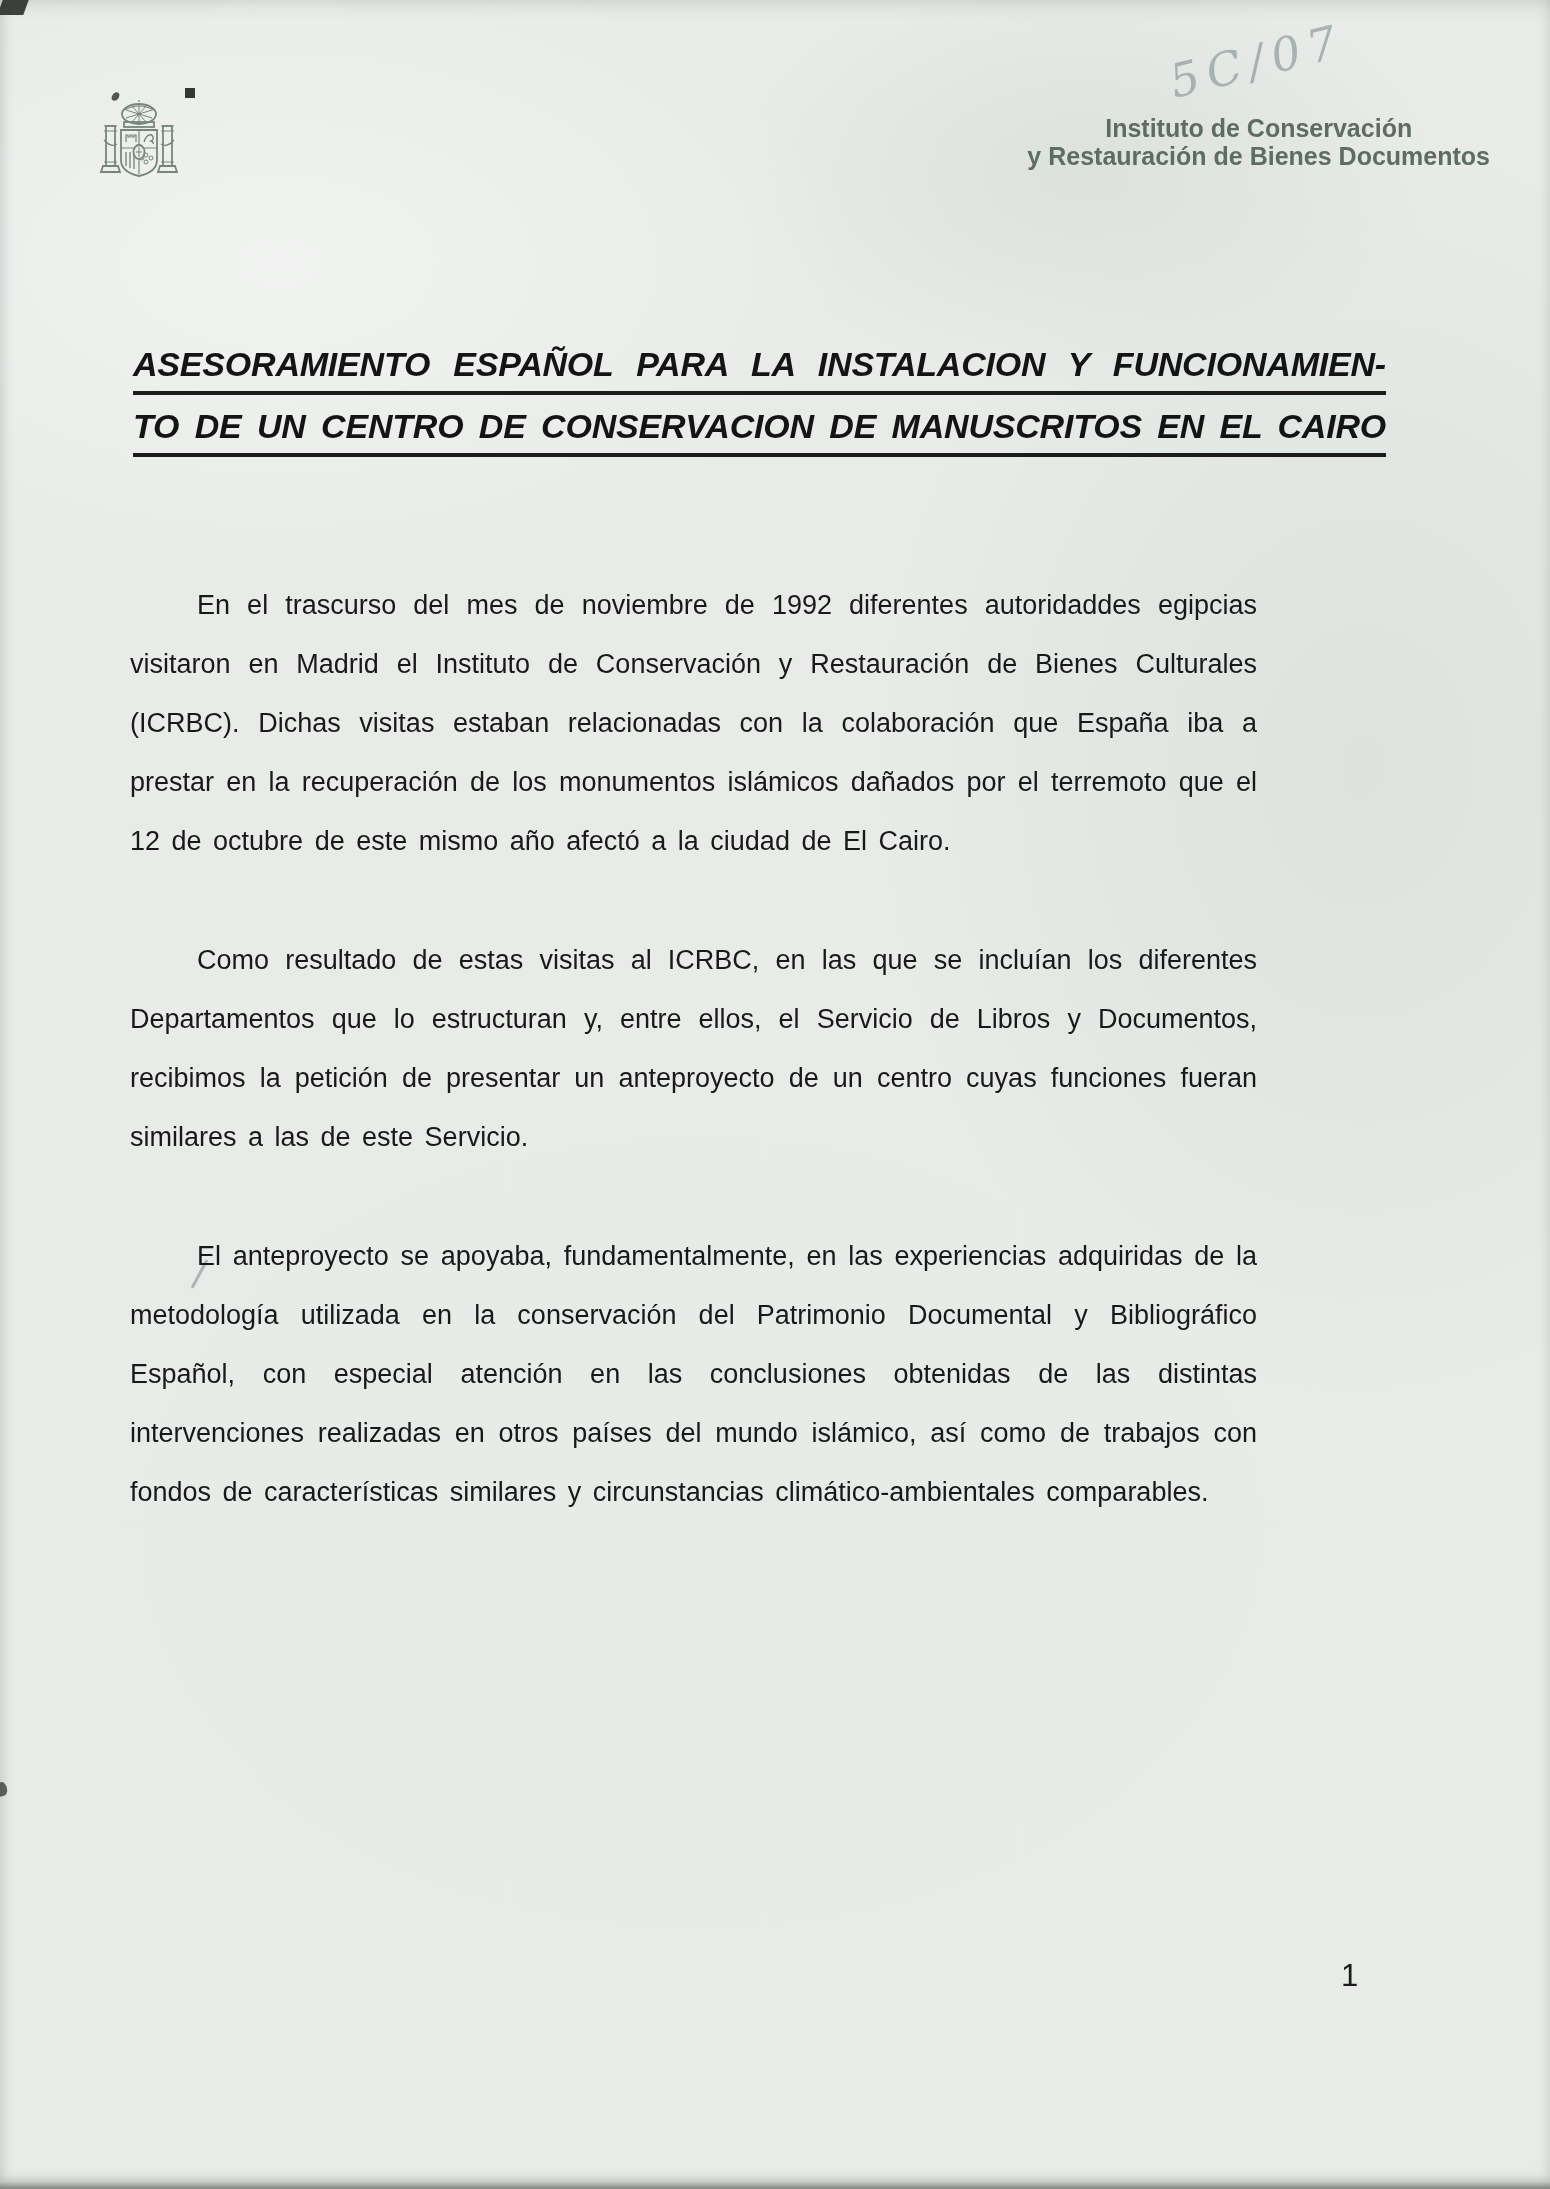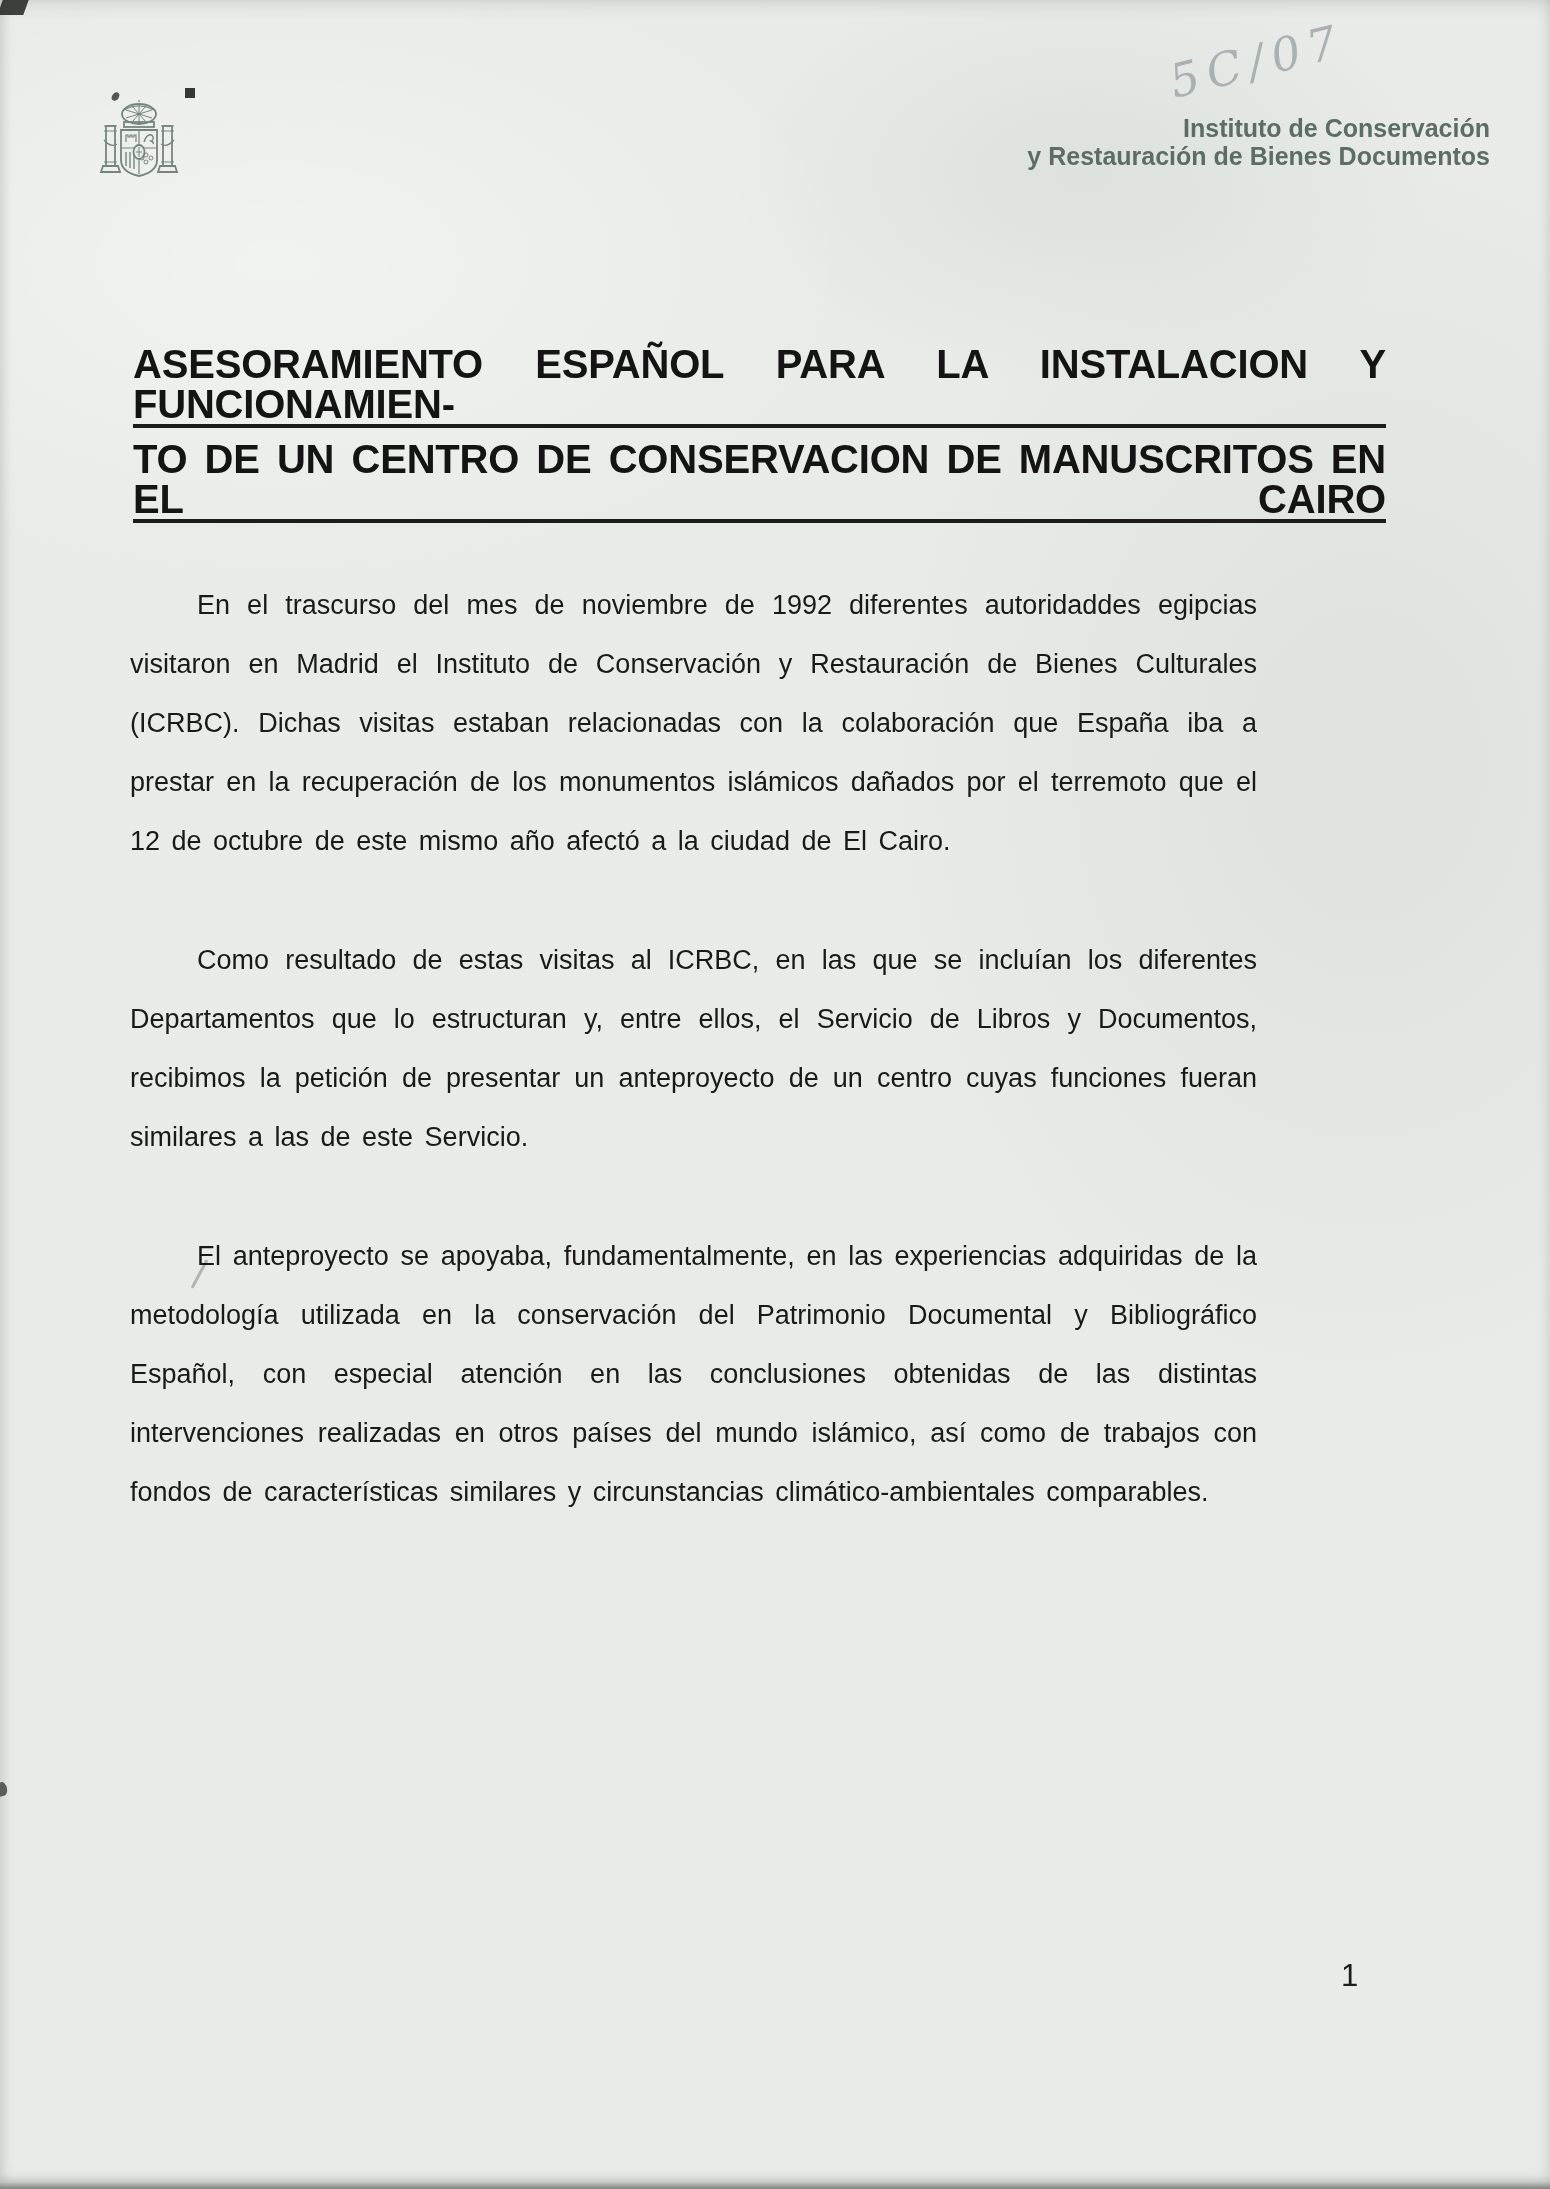--- a/index.html
+++ b/index.html
@@ -21,21 +21,21 @@
   }
   
   .coat{position:absolute;left:94px;top:100px;width:90px;height:98px;}
   .ministry{
     position:absolute;left:183px;top:133px;
     font-size:38px;font-weight:400;letter-spacing:4px;
     color:#7e8a83;white-space:nowrap;
   }
   .institute{
     position:absolute;right:60px;top:114px;
-    text-align:right;font-weight:700;font-size:25px;line-height:28px;
+    text-align:center;font-weight:700;font-size:25px;line-height:28px;
     color:#5d6d66;letter-spacing:0px;
   }
   .handwritten{
     position:absolute;left:1168px;top:34px;
     font-family:"DejaVu Serif", serif;font-style:italic;
     font-size:46px;color:rgba(148,159,162,0.75);
     transform:rotate(-14deg);letter-spacing:8px;white-space:nowrap;
   }
   
   .speck{position:absolute;background:#20241f;}
@@ -46,24 +46,25 @@
     position:absolute;left:198px;top:1258px;width:3px;height:32px;
     background:rgba(150,160,158,0.7);transform:rotate(28deg);border-radius:2px;
   }
   .edge-mark{
     position:absolute;left:-2px;top:1782px;width:9px;height:14px;
     background:#3a3f3a;border-radius:0 60% 60% 0;transform:rotate(-12deg);opacity:.8;
   }
   
   .title{position:absolute;left:133px;top:344px;width:1253px;color:#141414;}
   .title-line{
-    font-size:40px;font-weight:700;letter-spacing:-0.2px;line-height:40px;
+    font-size:34px;font-weight:700;letter-spacing:-0.2px;line-height:40px;
     text-align:justify;text-align-last:justify;
-    border-bottom:4px solid #1c1c1c;margin-bottom:11px;
+    padding-bottom:7px;border-bottom:4px solid #1c1c1c;margin-bottom:11px;
     white-space:normal;
+    font-style:italic;
   }
   
   .body{position:absolute;left:130px;top:576px;width:1127px;color:#191919;}
   .body p{
     margin:0 0 60px 0;
     font-size:27px;line-height:59px;
     text-align:justify;text-indent:67px;
     word-spacing:4px;
   }
   .page-number{

